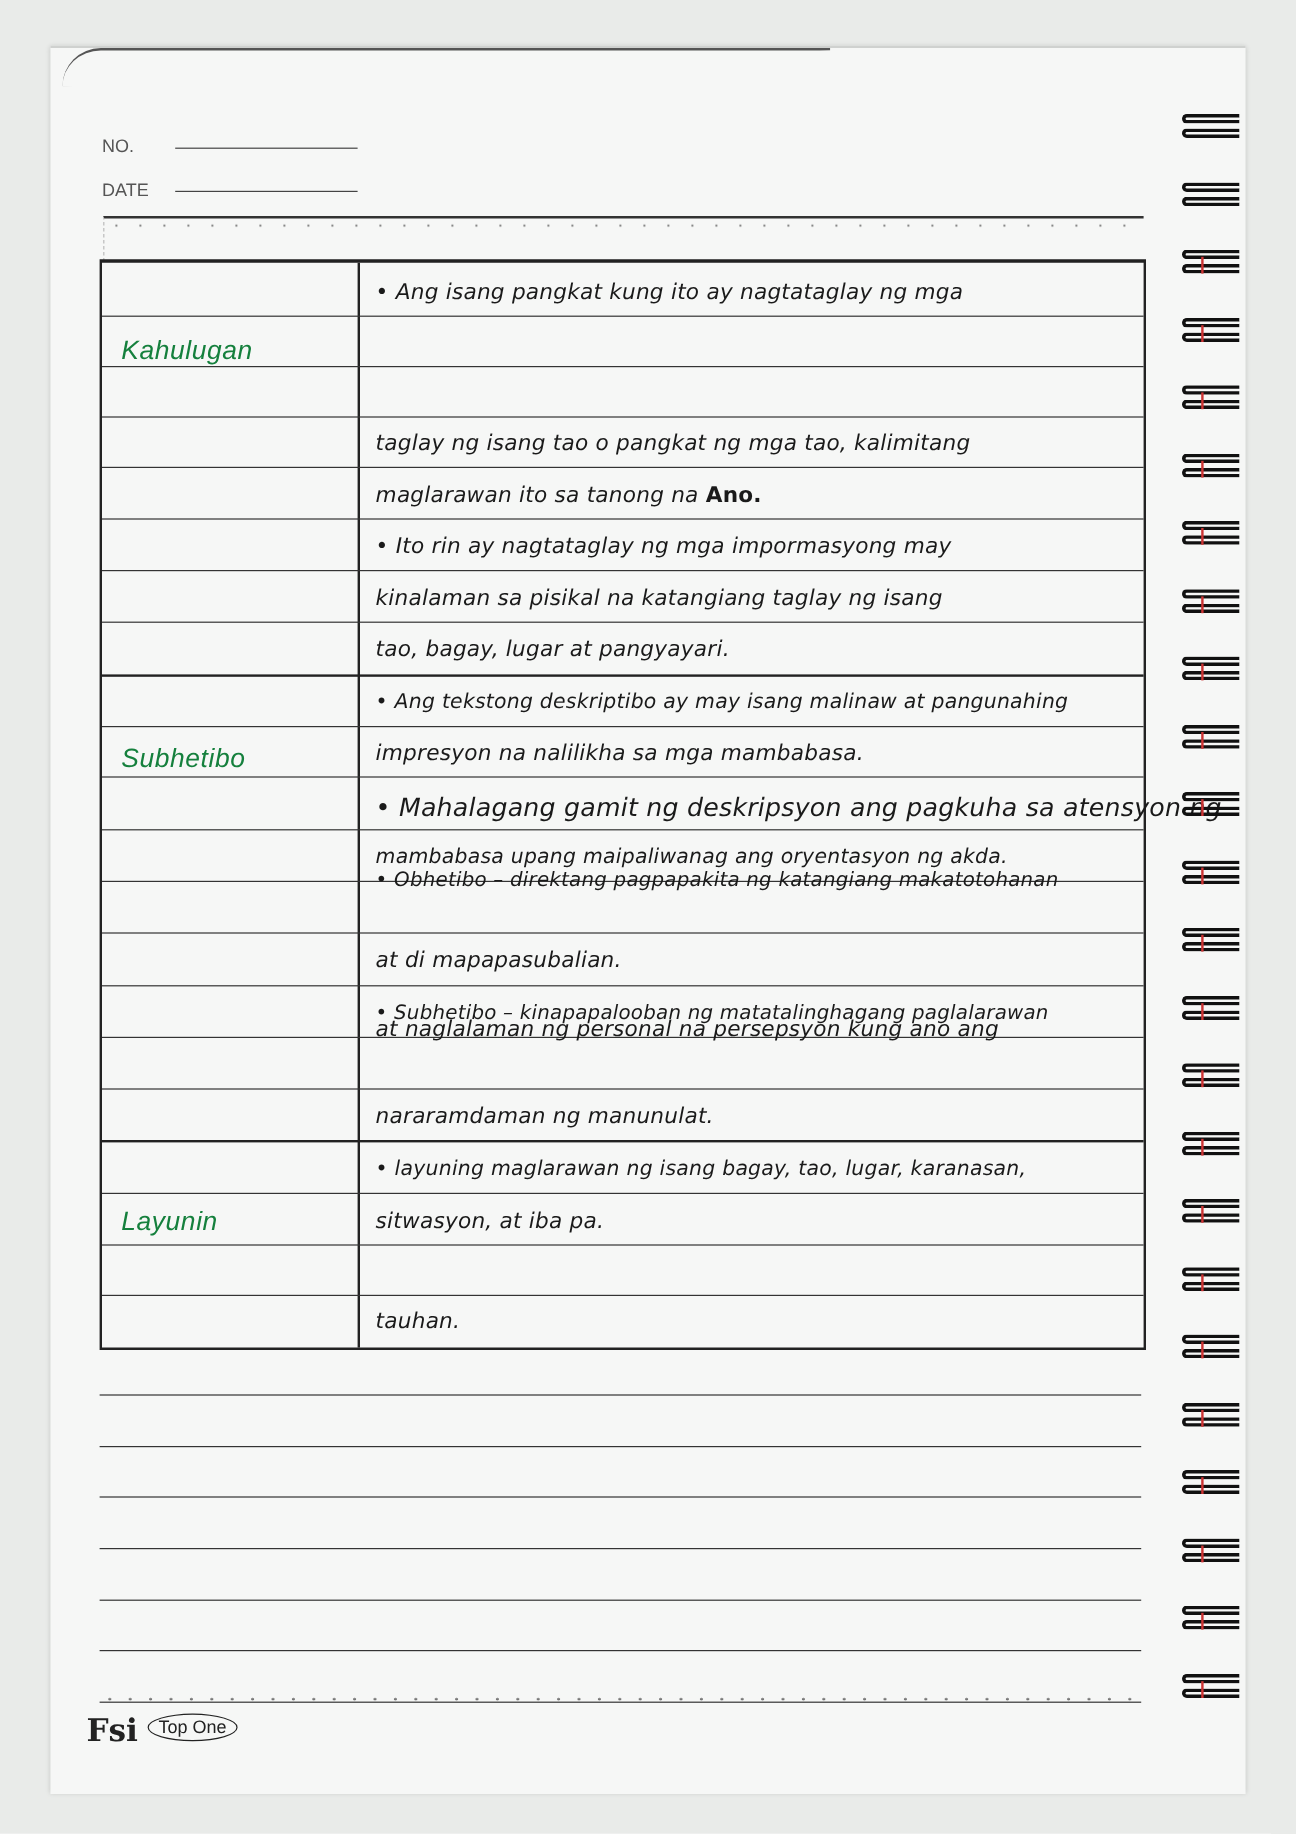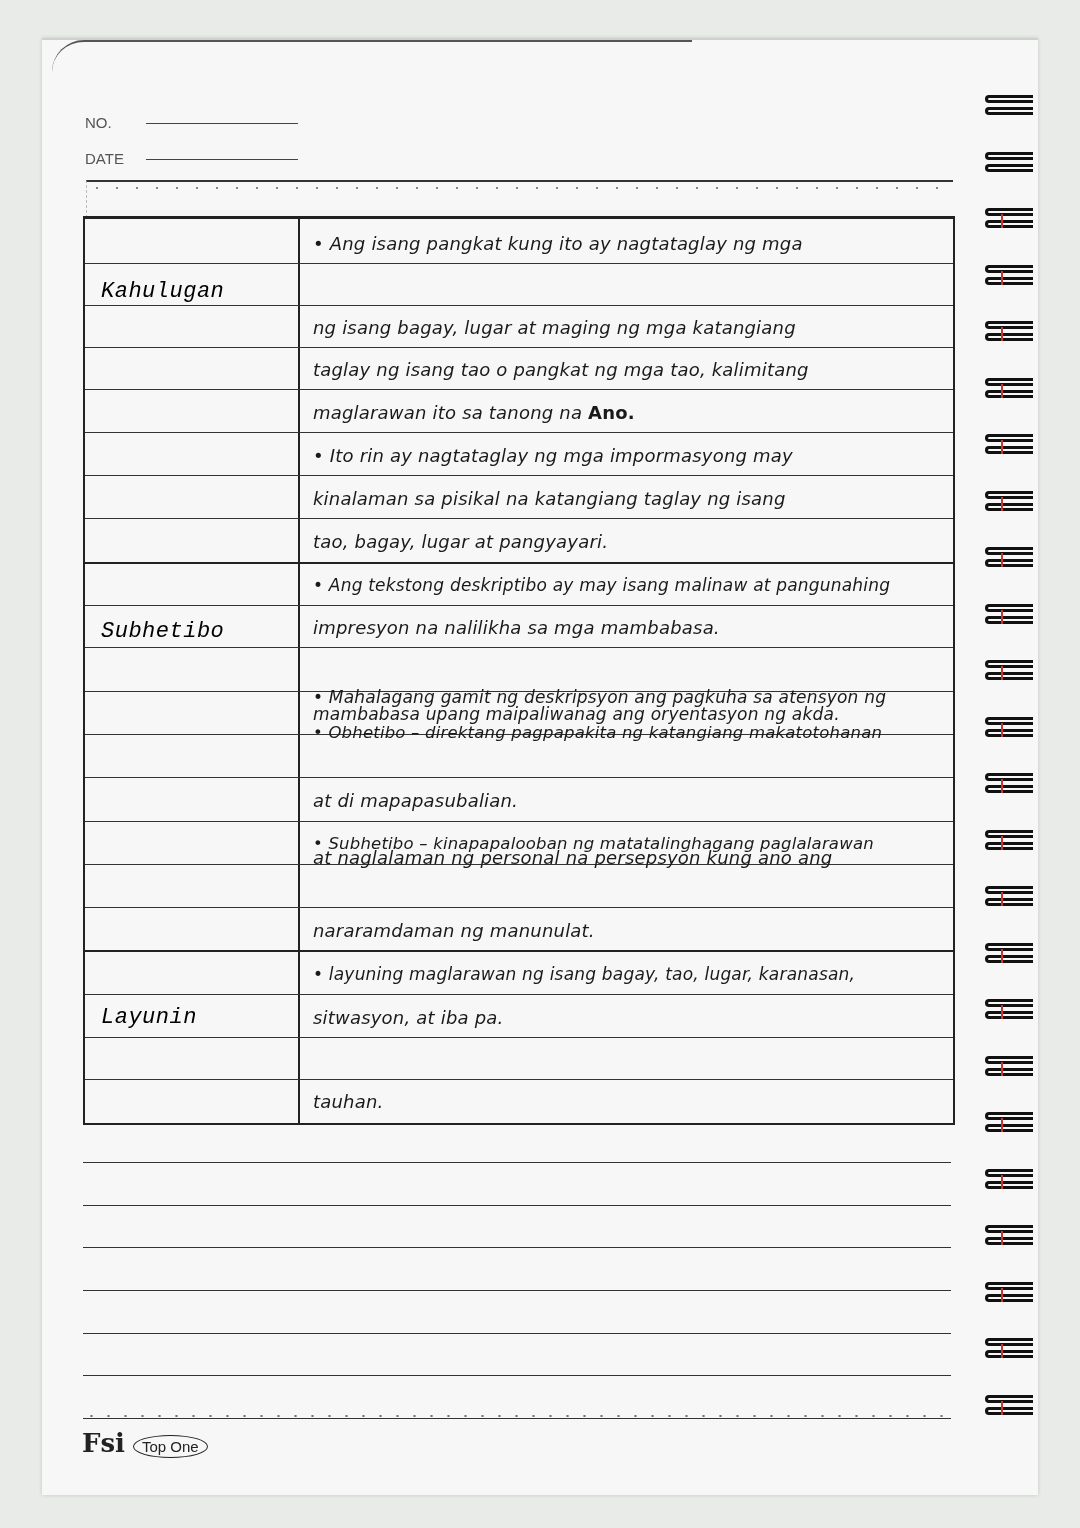--- a/index.html
+++ b/index.html
@@ -28,35 +28,35 @@
       background-size:20px 8px; background-repeat:repeat-x; background-position:0 2px;
     }
     .table {
       position:absolute; left:83px; top:216px; width:868px; height:904px;
       border:2px solid #222; border-top:3px solid #222;
     }
     .coldiv { position:absolute; left:213px; top:0; bottom:0; border-left:2px solid #222; }
     .hline { position:absolute; left:0; right:0; border-top:1.5px solid #333; }
     .hline.sec { border-top:2.5px solid #222; }
     .label {
-      position:absolute; left:16px; font-family:Liberation Mono, monospace;
-      font-size:22px; color:#000000; font-style:italic; letter-spacing:0.5px;
+      position:absolute; left:16px; font-family:Liberation Sans, sans-serif;
+      font-size:22px; color:#15803d; font-style:italic; letter-spacing:0.5px;
     }
     .line {
       position:absolute; left:228px; font-family:"DejaVu Sans", sans-serif;
       font-size:18px; color:#1a1a1a; font-style:italic; white-space:nowrap; letter-spacing:0.2px;
     }
     .bold { font-weight:bold; font-style:normal; }
     .ruled { position:absolute; left:83px; width:868px; border-top:1.5px solid #333; }
     .dots-bottom {
       position:absolute; left:83px; top:1412px; width:868px; height:8px;
       background-image:radial-gradient(circle, #777 1px, transparent 1.3px);
       background-size:17px 8px; background-repeat:repeat-x;
     }
-    .brand { position:absolute; left:82px; top:1428px; display:flex; align-items:flex-end; gap:8px; }
+    .brand { position:absolute; left:72px; top:1428px; display:flex; align-items:flex-start; gap:8px; }
     .fsi { font-family:"DejaVu Serif", serif; font-weight:bold; font-size:26px; color:#222; }
     .topone {
       font-family:"Liberation Sans", sans-serif; font-size:15px; color:#222;
       border:1.5px solid #222; border-radius:50%; padding:2px 8px;
     }
     .rings { position:absolute; left:985px; top:95px; width:60px; }
     .ring { position:absolute; left:0; width:48px; height:26px; }
     .ring .w1, .ring .w2 {
       position:absolute; left:0; height:8px; width:48px;
       border:3px solid #111; border-right:none; border-radius:10px 0 0 10px; box-sizing:border-box;
@@ -97,31 +97,30 @@
   <div class="hline" style="top:602px"></div>
   <div class="hline" style="top:645px"></div>
   <div class="hline" style="top:688px"></div>
   <div class="hline sec" style="top:731px"></div>
   <div class="hline" style="top:775px"></div>
   <div class="hline" style="top:818px"></div>
   <div class="hline" style="top:860px"></div>
 
   <span class="label" style="top:60px">Kahulugan</span>
   <span class="line" style="top:14px">• Ang isang pangkat kung ito ay nagtataglay ng mga</span>
-  <span class="line" style="top:98px">ng isang bagay, lugar at maging ng mga katangiang</span>
   <span class="line" style="top:140px">taglay ng isang tao o pangkat ng mga tao, kalimitang</span>
   <span class="line" style="top:183px"><span>maglarawan ito sa tanong na</span> <span class="bold">Ano.</span></span>
   <span class="line" style="top:226px">• Ito rin ay nagtataglay ng mga impormasyong may</span>
   <span class="line" style="top:269px">kinalaman sa pisikal na katangiang taglay ng isang</span>
   <span class="line" style="top:312px">tao, bagay, lugar at pangyayari.</span>
 
   <span class="label" style="top:400px">Subhetibo</span>
   <span class="line" style="top:356px; font-size:17px">• Ang tekstong deskriptibo ay may isang malinaw at pangunahing</span>
   <span class="line" style="top:398px">impresyon na nalilikha sa mga mambabasa.</span>
-  <span class="line" style="top:468px; font-size:17px">• Mahalagang gamit ng deskripsyon ang pagkuha sa atensyon ng</span>
+  <span class="line" style="top:442px; font-size:21px">• Mahalagang gamit ng deskripsyon ang pagkuha sa atensyon ng</span>
   <span class="line" style="top:485px; font-size:17px">mambabasa upang maipaliwanag ang oryentasyon ng akda.</span>
   <span class="line" style="top:504px; font-size:16.5px">• Obhetibo – direktang pagpapakita ng katangiang makatotohanan</span>
   <span class="line" style="top:571px">at di mapapasubalian.</span>
   <span class="line" style="top:615px; font-size:16.5px">• Subhetibo – kinapapalooban ng matatalinghagang paglalarawan</span>
   <span class="line" style="top:628px">at naglalaman ng personal na persepsyon kung ano ang</span>
   <span class="line" style="top:701px">nararamdaman ng manunulat.</span>
 
   <span class="label" style="top:786px">Layunin</span>
   <span class="line" style="top:745px; font-size:17px">• layuning maglarawan ng isang bagay, tao, lugar, karanasan,</span>
   <span class="line" style="top:788px">sitwasyon, at iba pa.</span>

